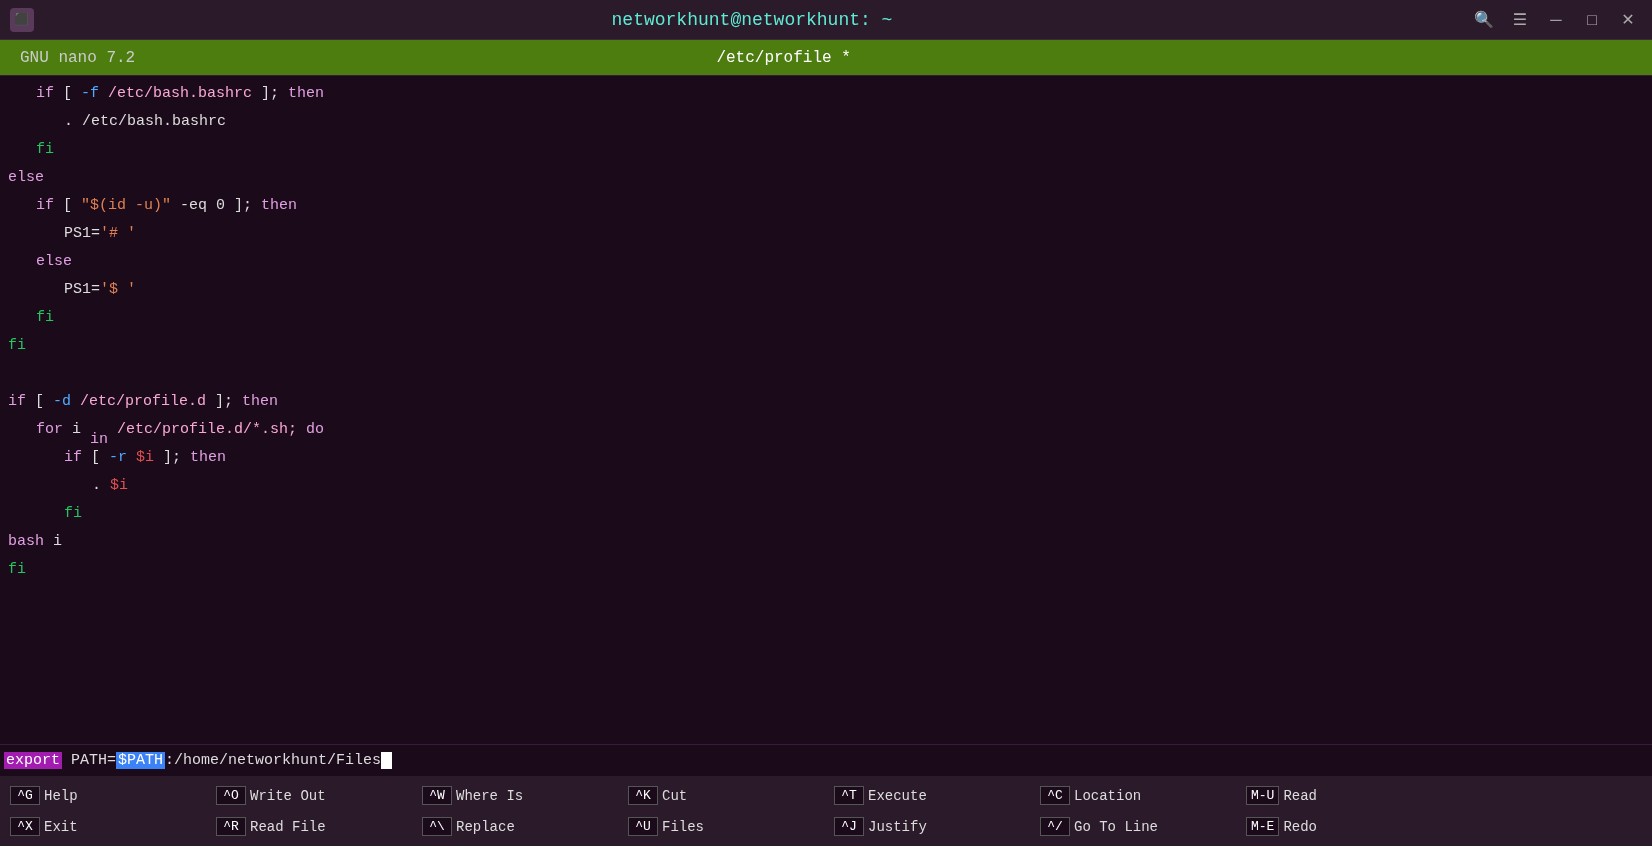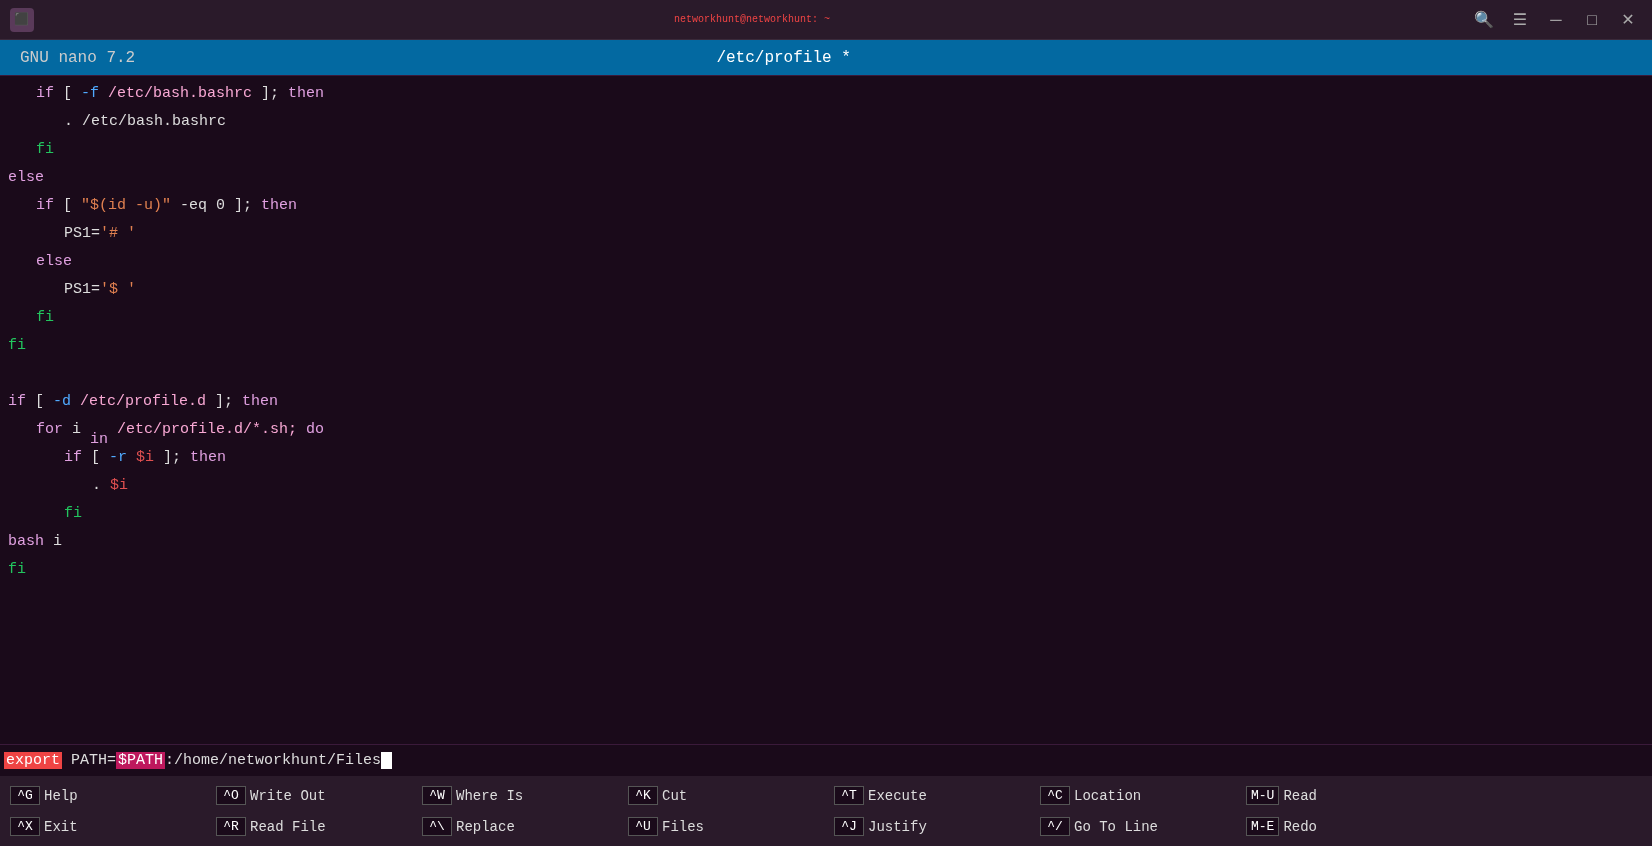--- a/index.html
+++ b/index.html
@@ -41,22 +41,22 @@
       background: #5a3a5a;
       border-radius: 4px;
       display: flex;
       align-items: center;
       justify-content: center;
       font-size: 12px;
       color: #ccc;
     }
 
     #title-bar-center {
-      color: #ef4444;
-      font-size: 10px;
+      color: #5eead4;
+      font-size: 18px;
       font-family: 'Courier New', monospace;
     }
 
     #title-bar-right {
       display: flex;
       gap: 8px;
       align-items: center;
     }
 
     .window-btn {
@@ -68,21 +68,21 @@
       font-size: 16px;
       cursor: pointer;
       display: flex;
       align-items: center;
       justify-content: center;
       border-radius: 4px;
     }
 
     
     #nano-header {
-      background: #0369a1;
+      background: #4d7c0f;
       color: #ffffff;
       height: 36px;
       display: flex;
       align-items: center;
       justify-content: space-between;
       padding: 0 20px;
       font-size: 16px;
       font-family: 'Courier New', monospace;
       flex-shrink: 0;
       border-bottom: 1px solid #3a1a3a;
@@ -124,22 +124,22 @@
     .kw-in { color: #e0a0e0; margin-top: 20px; }
     .kw-do { color: #e0a0e0; }
     .kw-done { color: #e0a0e0; }
     .kw-unset { color: #e0a0e0; }
     .flag { color: #50aaff; }
     .string { color: #e08050; }
     .var-red { color: #e05050; }
     .var-normal { color: #dddddd; }
     .path { color: #f9a8d4; }
     .punct { color: #dddddd; }
-    .green-bg { background: #ef4444; color: #ffffff; padding: 0 2px; }
-    .red-bg { background: #be185d; color: #ffffff; padding: 0 2px; }
+    .green-bg { background: #a21caf; color: #ffffff; padding: 0 2px; }
+    .red-bg { background: #3b82f6; color: #ffffff; padding: 0 2px; }
     .input-cursor { background: #ffffff; color: #000000; padding: 0 1px; }
 
     
     #command-line {
       height: 32px;
       background: #1a0a1a;
       display: flex;
       align-items: center;
       font-size: 15px;
       font-family: 'Courier New', monospace;

